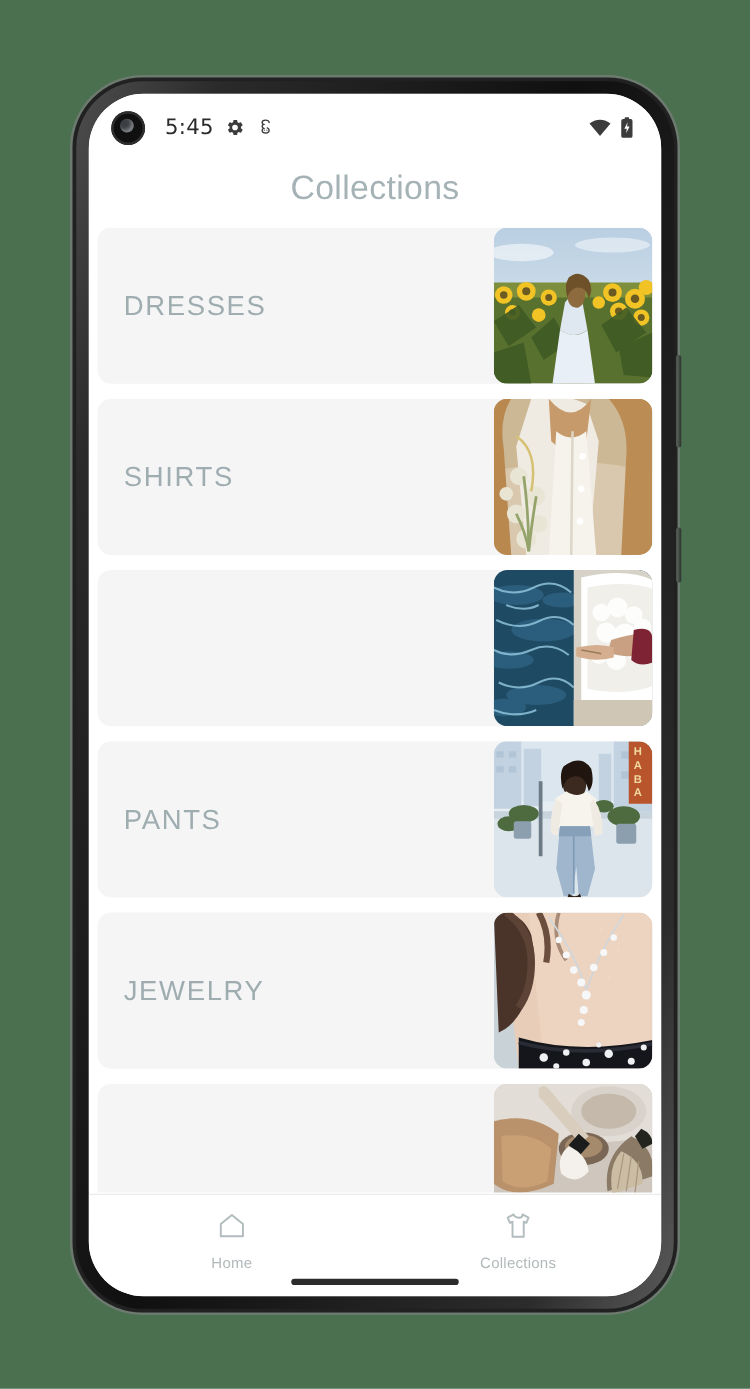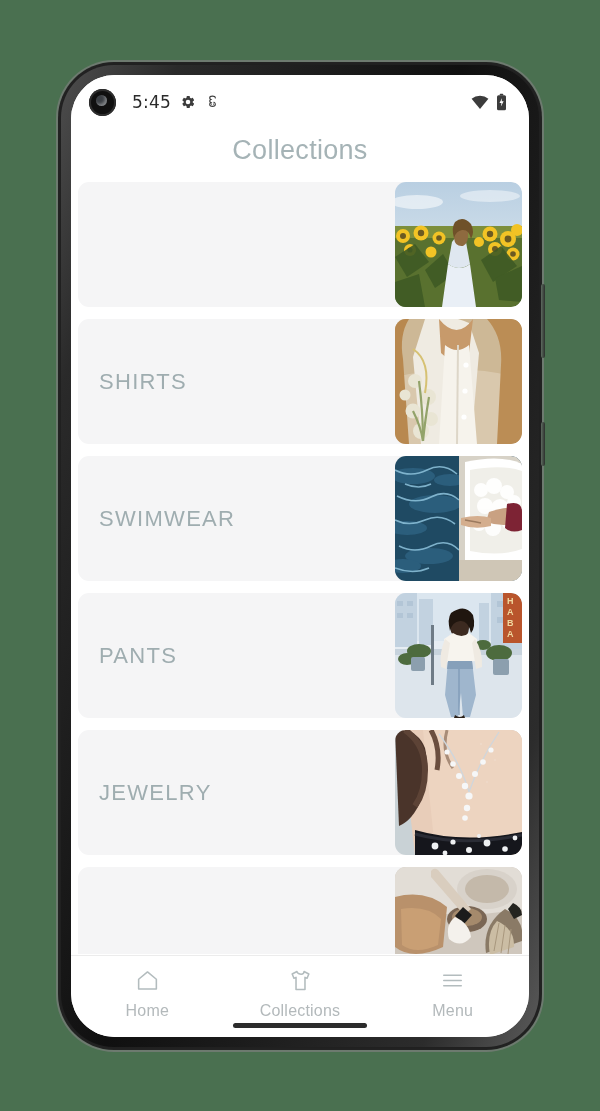--- a/index.html
+++ b/index.html
@@ -167,21 +167,21 @@
     z-index: 5;
   }
   .nav-item {
     flex: 1;
     display: flex;
     flex-direction: column;
     align-items: center;
     gap: 5px;
   }
   .nav-label {
-    font-size: 16px;
+    font-size: 12px;
     color: #b3b9bb;
     letter-spacing: .2px;
     text-align: right;
   }
   .home-indicator {
     position: absolute;
     bottom: 9px;
     left: 50%;
     transform: translateX(-50%);
     width: 134px;
@@ -236,20 +236,21 @@
           </svg>
         </span>
       </div>
     </div>
 
     <div class="page-title">Collections</div>
 
     <div class="collection-list">
 
       <div class="collection-card">
+        <span class="card-label">DRESSES</span>
         <div class="card-thumb">
           <svg viewBox="0 0 127 125" preserveAspectRatio="xMidYMid slice">
             <defs>
               <linearGradient id="skyA" x1="0" y1="0" x2="0" y2="1">
                 <stop offset="0" stop-color="#b9cfe2"></stop>
                   <stop offset="1" stop-color="#e3ecf1"></stop>
               </linearGradient>
             </defs>
             <rect width="127" height="125" fill="url(#skyA)"></rect>
             <ellipse cx="22" cy="20" rx="26" ry="7" fill="#ffffff" opacity=".55"></ellipse>
@@ -324,21 +325,20 @@
               <path d="M24 62 q4 30 4 60"></path>
                 <path d="M34 78 q-4 24-6 44"></path>
                 <path d="M18 92 q8 16 10 30"></path>
             </g>
             <path d="M18 30 q18 12 12 44" stroke="#d6c173" stroke-width="2" fill="none"></path>
           </svg>
         </div>
       </div>
 
       <div class="collection-card">
-        <span class="card-label">SWIMWEAR</span>
         <div class="card-thumb">
           <svg viewBox="0 0 127 125" preserveAspectRatio="xMidYMid slice">
             <rect width="127" height="125" fill="#1f4a63"></rect>
             <g fill="#2f6383" opacity=".8">
               <ellipse cx="18" cy="20" rx="22" ry="8"></ellipse>
                 <ellipse cx="40" cy="48" rx="26" ry="9"></ellipse>
               <ellipse cx="12" cy="72" rx="20" ry="7"></ellipse>
                 <ellipse cx="34" cy="100" rx="24" ry="8"></ellipse>
               <ellipse cx="55" cy="24" rx="16" ry="6"></ellipse>
                 <ellipse cx="8" cy="110" rx="18" ry="7"></ellipse>
@@ -523,29 +523,19 @@
         <span>
           <svg width="25" height="25" viewBox="0 0 24 24" fill="none" stroke="#b3bcbe" stroke-width="1.5" stroke-linejoin="round">
             <path d="M8.6 3.4 4 5.8l1.7 4 2-.8V20.6h8.6V9l2 .8 1.7-4-4.6-2.4c0 1.6-1.2 2.6-2.7 2.6S8.6 5 8.6 3.4z"></path>
           </svg>
         </span>
         <span class="nav-label">Collections</span>
       </div>
 
 
 
-      <div class="nav-item">
-        <span>
-          <svg width="25" height="25" viewBox="0 0 24 24" fill="none" stroke="#b3bcbe" stroke-width="1.5" stroke-linecap="round">
-            <path d="M3.6 7h16.8"></path>
-              <path d="M3.6 12h16.8"></path>
-              <path d="M3.6 17h16.8"></path>
-          </svg>
-        </span>
-        <span class="nav-label">Menu</span>
-      </div>
 
     </div>
 
     <div class="home-indicator"></div>
 
   </div>
 </div>
 
 </body></html>

